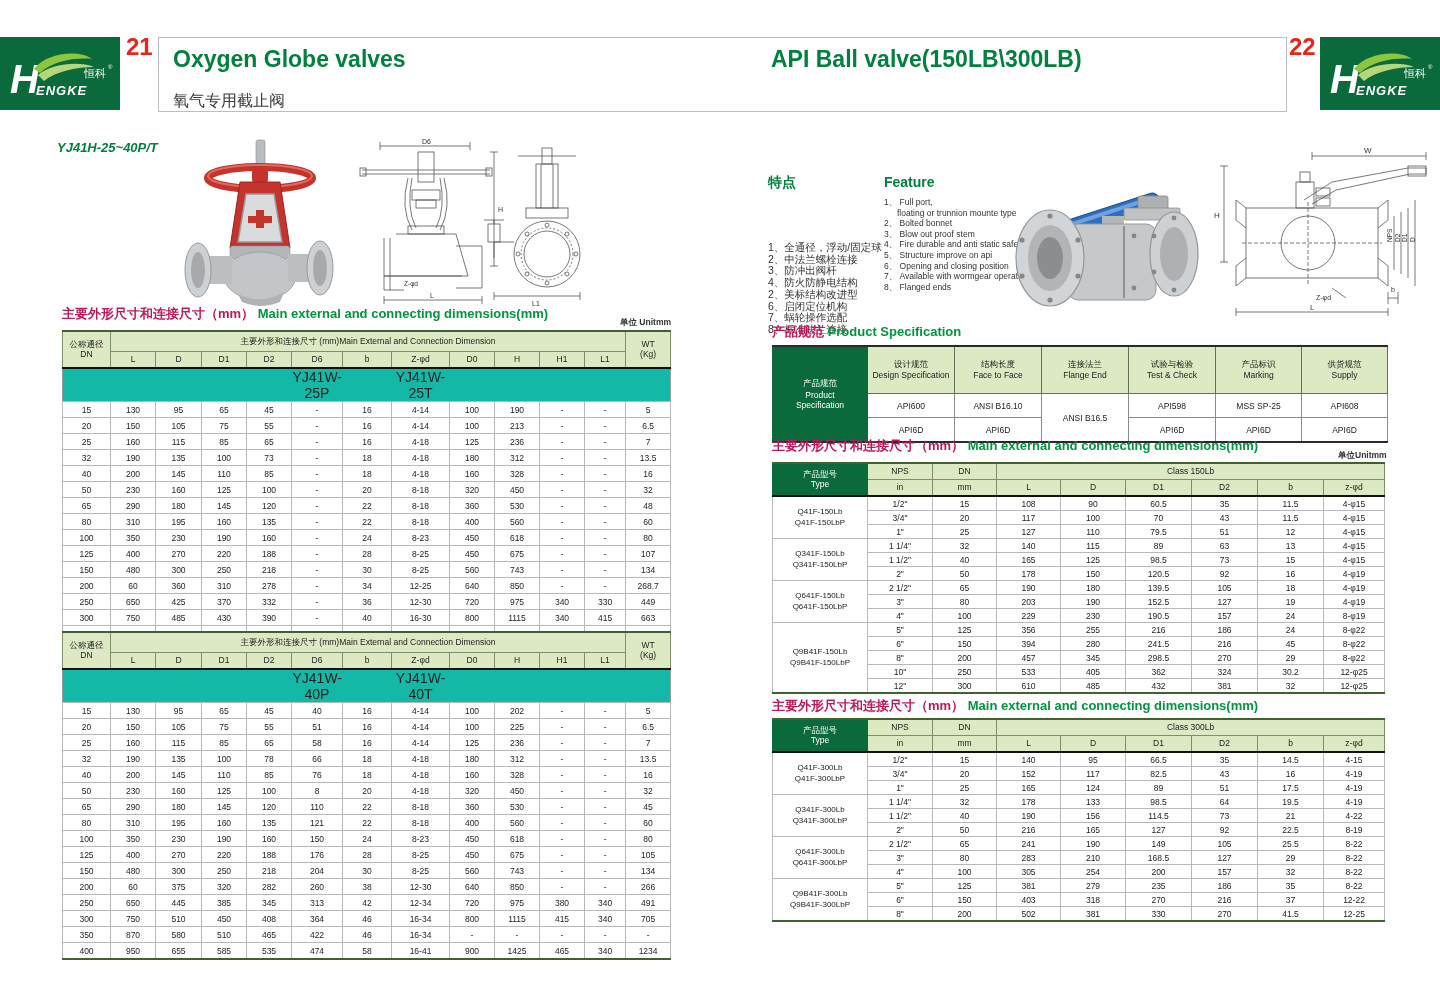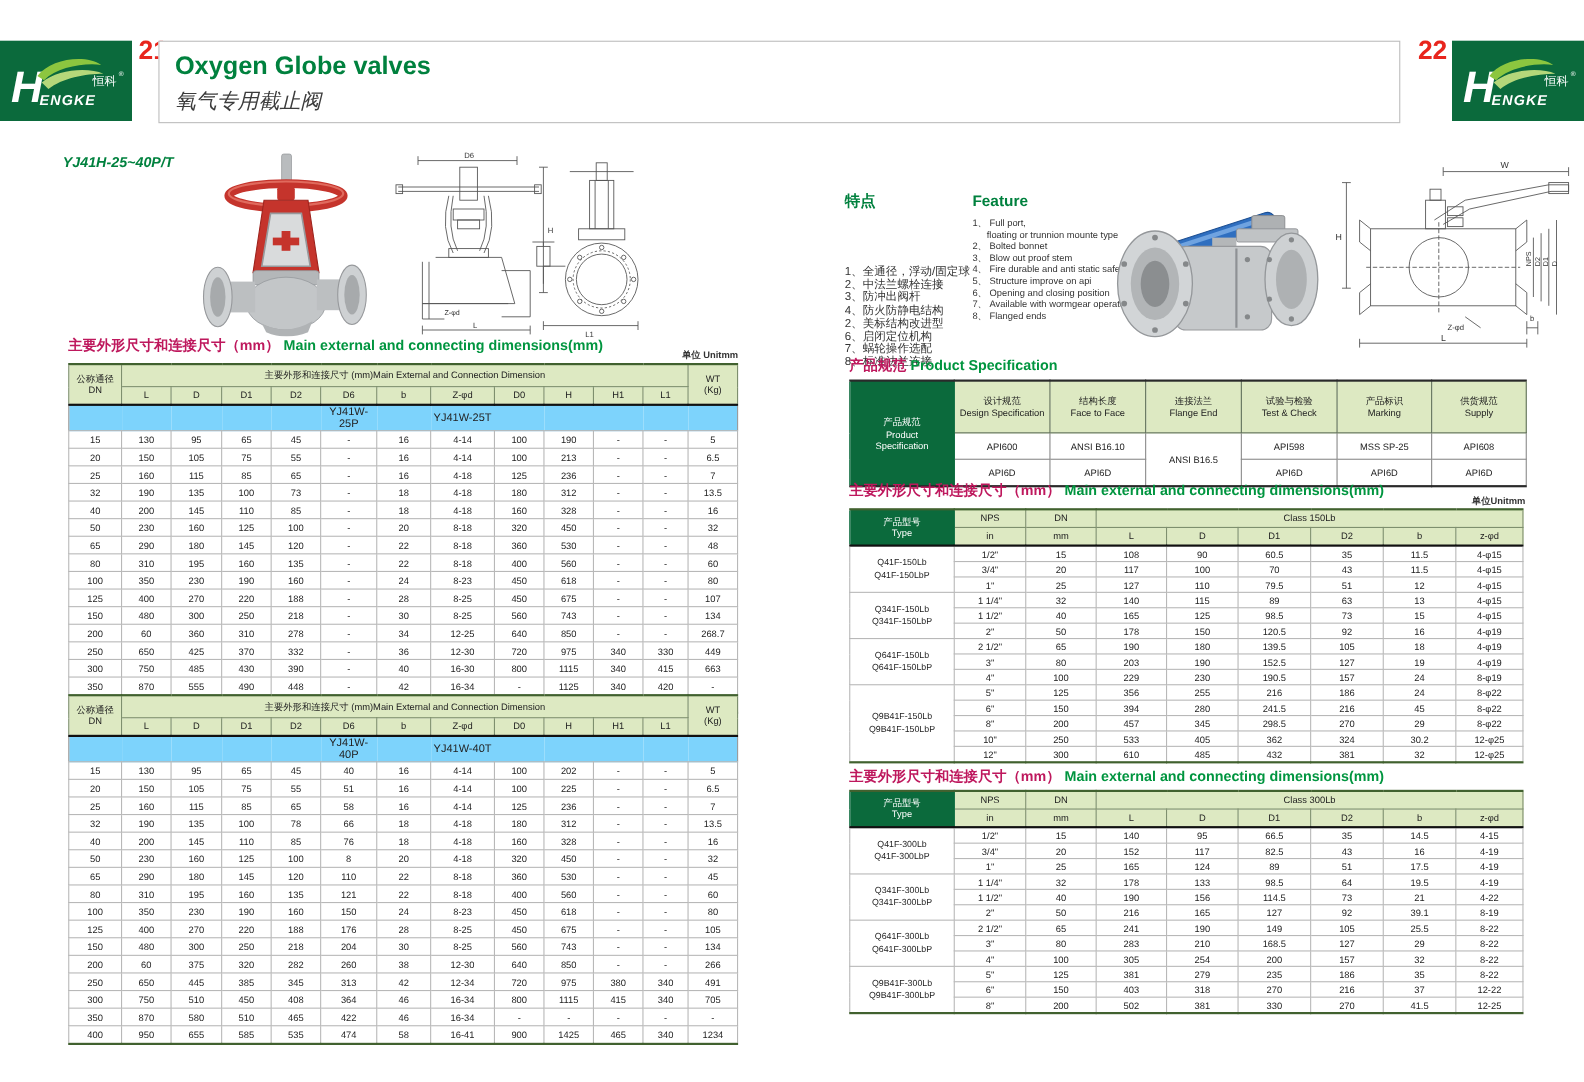--- a/index.html
+++ b/index.html
@@ -2,23 +2,23 @@
 <html><head>
 <meta charset="utf-8">
 <style>
   html,body{margin:0;padding:0;background:#fff;}
   .page{position:relative;width:1440px;height:984px;background:#fff;overflow:hidden;
         font-family:"Liberation Sans",sans-serif;color:#222;}
   .abs{position:absolute;}
 
   
   .logo{position:absolute;top:37px;width:120px;height:73px;background:#0b6a3c;}
-  .hdr-box{position:absolute;left:144px;top:37px;width:1127px;height:73px;border:1px solid #bdbdbd;background:#fff;}
+  .hdr-box{position:absolute;left:158px;top:37px;width:1127px;height:73px;border:1px solid #bdbdbd;background:#fff;}
   .title-en{font-weight:bold;font-size:23px;color:#00813e;line-height:1.05;}
-  .title-zh{font-size:19px;color:#3c3c3c;margin-top:8px;font-style:italic;}
+  .title-zh{font-size:16px;color:#3c3c3c;margin-top:20px;}
   .pagenum{position:absolute;top:33px;font-size:24px;font-weight:bold;color:#e8251d;}
 
   
   .sec-title{position:absolute;font-size:13px;font-weight:bold;white-space:nowrap;}
   .sec-title .zh{color:#be185d;}
   .sec-title .en{color:#00953f;}
   .unit{position:absolute;font-size:8.5px;color:#333;font-weight:bold;}
 
   .model-label{position:absolute;font-size:13px;font-weight:bold;color:#00813e;font-style:italic;}
 
@@ -32,21 +32,21 @@
   table.dim{position:absolute;border-collapse:collapse;table-layout:fixed;background:#fff;
             font-size:8.5px;color:#222;text-align:center;
             border-left:1px solid #9c9c9c;border-right:1px solid #9c9c9c;
             border-top:2px solid #41612f;border-bottom:2px solid #41612f;}
   table.dim th{background:#dde9c2;font-weight:normal;font-size:8.5px;padding:0 1px;
                border:1px solid #7e8f6e;line-height:1.15;}
   table.dim thead{border-bottom:2.5px solid #111;}
   table.dim tbody td{border:1px solid #b8b8b8;padding:0 1px;}
   table.ltab tbody td{height:15px;}
   table.rtab tbody td{height:13px;}
-  table.dim tr.model-row td{border:none;height:14px;font-size:10px;background:#7dd3fc;}
+  table.dim tr.model-row td{border:none;height:14px;font-size:14px;background:#14b8a6;}
   th.dark,td.dark{background:#0b6a3c !important;color:#fff;border:1px solid #0b6a3c !important;}
   td.typecell{font-size:8px;background:#fff;line-height:1.3;border:1px solid #8a8a8a;margin-left:35px;}
   .h1 th{height:19px;}
   .h2 th{height:15px;}
 
   
   table.spec{position:absolute;border-collapse:collapse;table-layout:fixed;background:#fff;
              font-size:8.5px;color:#222;text-align:center;
              border:1px solid #444;border-top:2px solid #2a2a2a;border-bottom:2px solid #2a2a2a;}
   table.spec th{background:#dde9c2;font-weight:normal;padding:2px;border:1px solid #60705a;line-height:1.3;height:42px;}
@@ -70,20 +70,21 @@
     </svg>
   </div>
   <div class="pagenum" style="left:126px;">21</div>
 
   <div class="hdr-box">
     <div class="abs" style="left:14px;top:9px;">
       <div class="title-en">Oxygen Globe valves</div>
       <div class="title-zh">氧气专用截止阀</div>
     </div>
     <div class="abs" style="left:612px;top:9px;">
+      <div class="title-en">API Ball valve(150LB\300LB)</div>
     </div>
   </div>
 
   <div class="pagenum" style="left:1289px;">22</div>
   <div class="logo" style="left:1320px;">
     <svg width="120" height="73" viewBox="0 0 120 73">
       <text x="10" y="56" font-size="40" font-weight="bold" font-style="italic" fill="#fff">H</text>
       <path d="M34 32 C46 16 78 12 92 22 C76 20 52 24 40 36 Z" fill="#8cc63f"></path>
       <path d="M38 38 C52 26 80 24 94 30 C78 30 56 34 44 44 Z" fill="#b5d77a"></path>
       <text x="84" y="40" font-size="11" fill="#fff">恒科</text>
@@ -1214,21 +1215,21 @@
           <td>21</td>
           <td>4-22</td>
         </tr>
         <tr>
           <td>2"</td>
           <td>50</td>
           <td>216</td>
           <td>165</td>
           <td>127</td>
           <td>92</td>
-          <td>39.1</td>
+          <td>22.5</td>
           <td>8-19</td>
         </tr>
         <tr>
           <td rowspan="3" class="typecell">
             <div>Q641F-300Lb</div>
             <div>Q641F-300LbP</div>
           </td>
           <td>2 1/2"</td>
           <td>65</td>
           <td>241</td>

